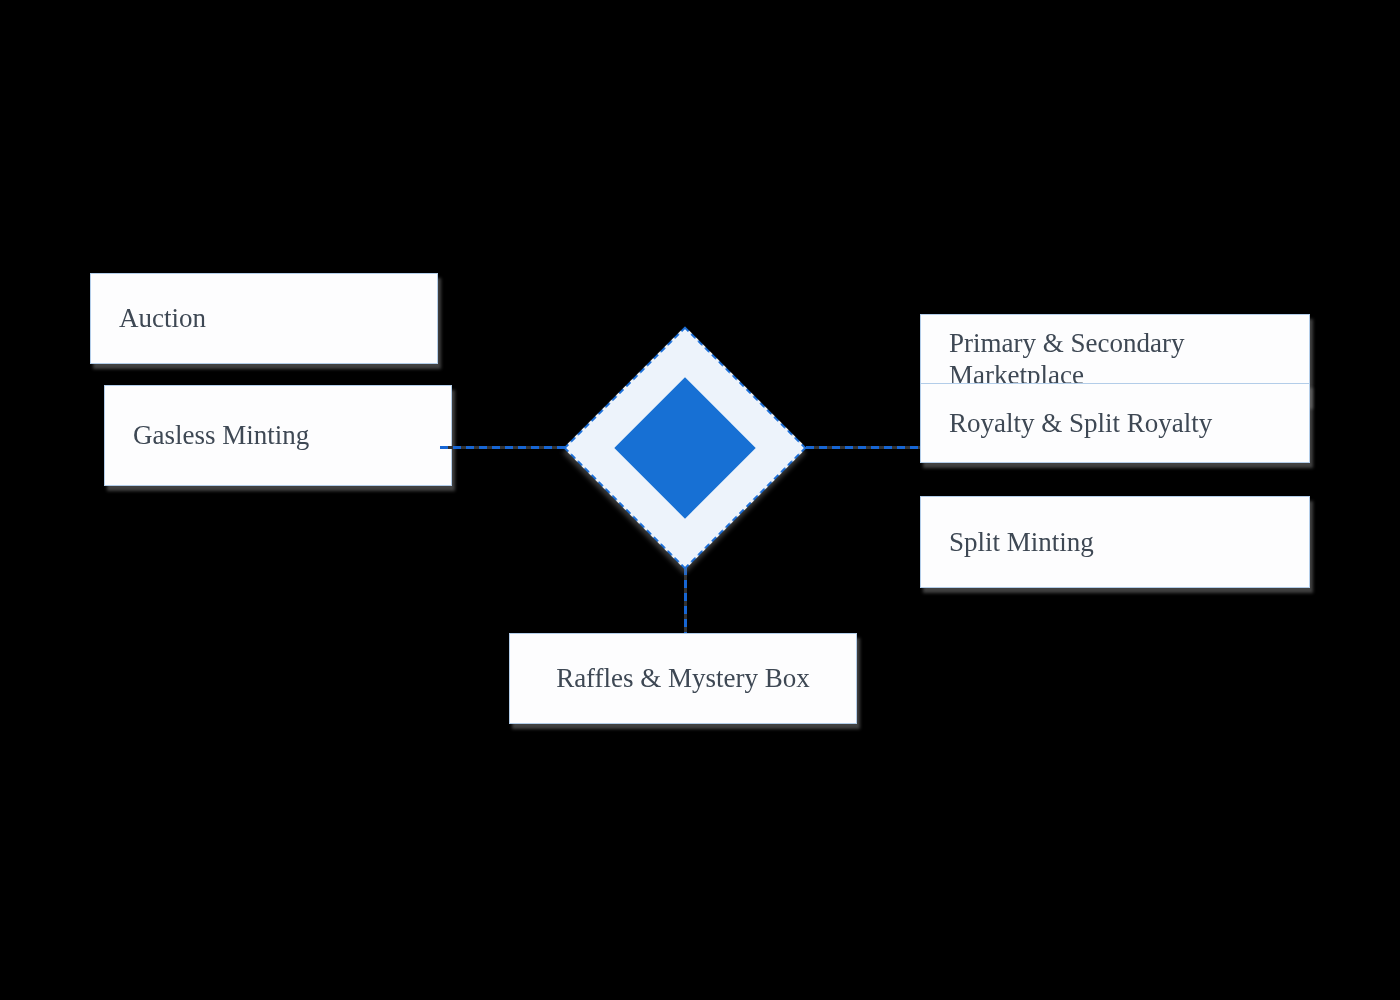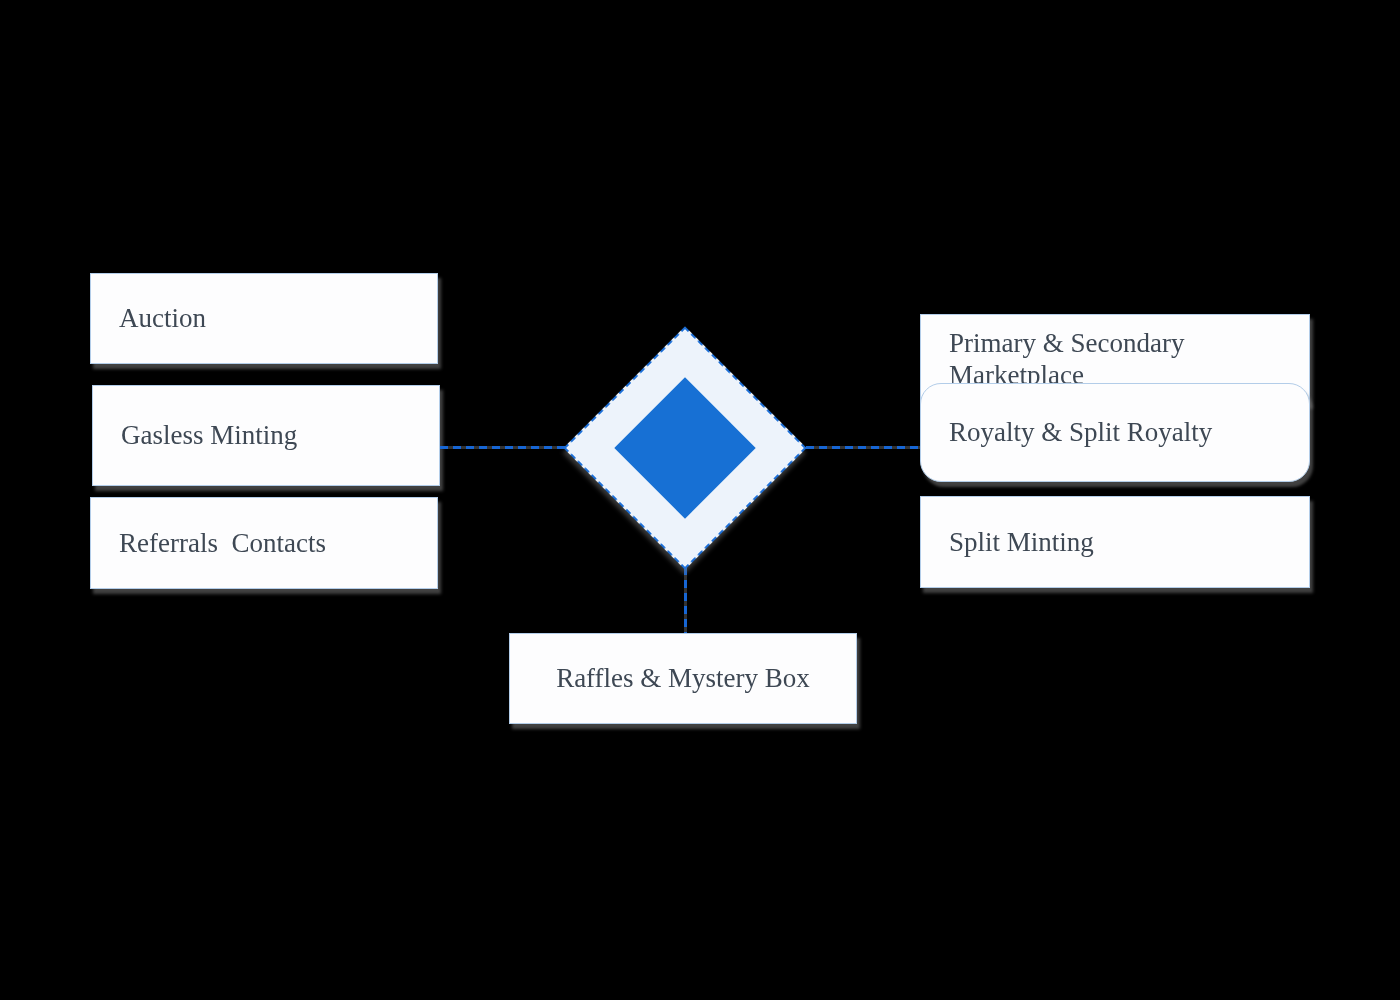--- a/index.html
+++ b/index.html
@@ -88,31 +88,28 @@
   }
 </style>
 </head>
 <body>
 
 <div class="canvas">
 
   <div class="node pad" style="left:90px; top:273px; width:348px; height:91px;">
     <span>Auction</span>
   </div>
-  <div class="node pad" style="left:92px; top:385px; width:348px; height:101px;">
+  <div class="node pad" style="left:104px; top:385px; width:348px; height:101px;">
     <span>Gasless Minting</span>
-  </div>
-  <div class="node pad" style="left:90px; top:497px; width:348px; height:92px;">
-    <span>Referrals  Contacts</span>
   </div>
 
   <div class="node pad" style="left:920px; top:271px; width:390px; height:90px;margin-top:43px;">
     <span>Primary &amp; Secondary Marketplace</span>
   </div>
-  <div class="node pad" style="left:920px; top:383px; width:390px; height:99px;border-radius:21px;">
+  <div class="node pad" style="left:920px; top:383px; width:390px; height:80px;">
     <span>Royalty &amp; Split Royalty</span>
   </div>
   <div class="node pad" style="left:920px; top:496px; width:390px; height:92px;">
     <span>Split Minting</span>
   </div>
 
   <div class="node center-text" style="left:509px; top:633px; width:348px; height:91px;">
     <span>Raffles &amp; Mystery Box</span>
   </div>
 

